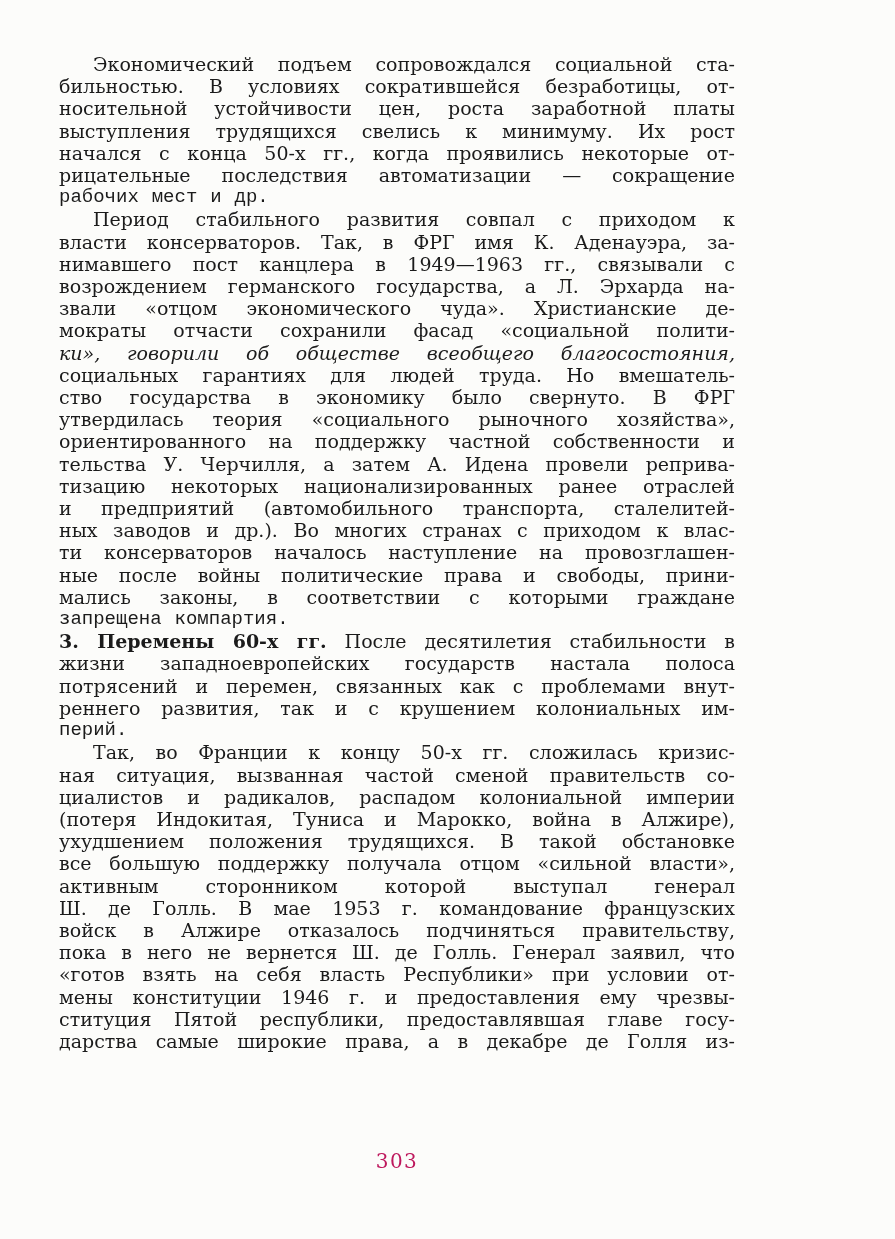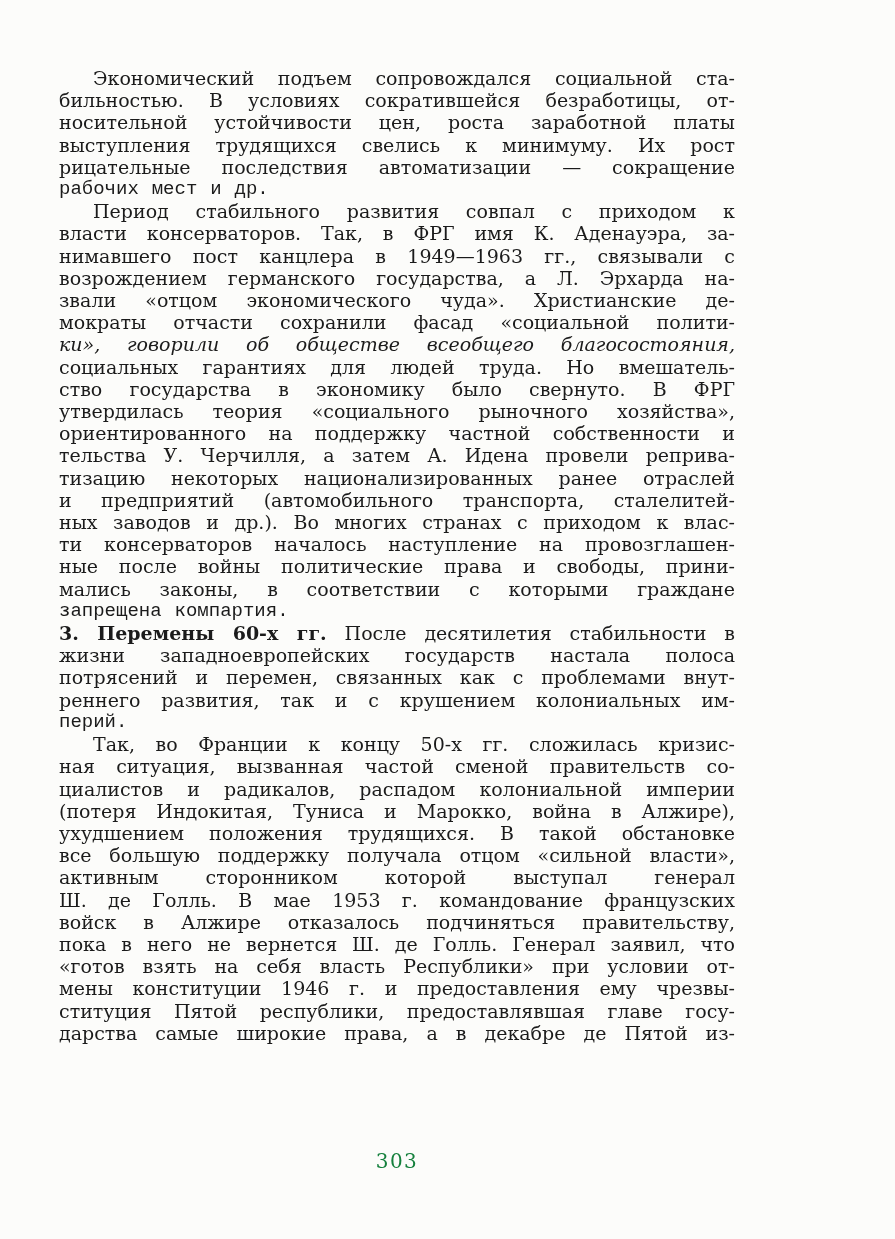--- a/index.html
+++ b/index.html
@@ -16,21 +16,21 @@
     overflow: hidden;
   }
   .page {
     position: absolute;
     inset: 0;
     background: #fcfcfa;
   }
   .text-block {
     position: absolute;
     left: 59px;
-    top: 67px;
+    top: 53px;
     width: 676px;
     font-size: 19px;
   }
   .paragraph {
     margin: 0;
     padding: 0;
   }
   .line {
     line-height: 22.2px;
     text-align: justify;
@@ -48,33 +48,34 @@
   .r-b { font-weight: bold; }
   .r-i { font-style: italic; }
   .page-number {
     position: absolute;
     top: 1149px;
     left: 59px;
     width: 676px;
     text-align: center;
     font-size: 20px;
     letter-spacing: 1.5px;
-    color: #15803d;
+    color: #be185d;
   }
 </style>
 </head>
 <body>
 
 <div class="page">
   <div class="text-block">
       <div class="paragraph">
         <div class="line indented"><span>Экономический подъем сопровождался социальной ста-</span></div>
         <div class="line"><span>бильностью. В условиях сократившейся безработицы, от-</span></div>
         <div class="line"><span>носительной устойчивости цен, роста заработной платы</span></div>
         <div class="line"><span>выступления трудящихся свелись к минимуму. Их рост</span></div>
+        <div class="line"><span>начался с конца 50-х гг., когда проявились некоторые от-</span></div>
         <div class="line"><span>рицательные последствия автоматизации — сокращение</span></div>
         <div class="line lastline"><span>рабочих мест и др.</span></div>
       </div>
       <div class="paragraph">
         <div class="line indented"><span>Период стабильного развития совпал с приходом к</span></div>
         <div class="line"><span>власти консерваторов. Так, в ФРГ имя К. Аденауэра, за-</span></div>
         <div class="line"><span>нимавшего пост канцлера в 1949—1963 гг., связывали с</span></div>
         <div class="line"><span>возрождением германского государства, а Л. Эрхарда на-</span></div>
         <div class="line"><span>звали «отцом экономического чуда». Христианские де-</span></div>
         <div class="line"><span>мократы отчасти сохранили фасад «социальной полити-</span></div>
@@ -106,17 +107,17 @@
         <div class="line"><span>(потеря Индокитая, Туниса и Марокко, война в Алжире),</span></div>
         <div class="line"><span>ухудшением положения трудящихся. В такой обстановке</span></div>
         <div class="line"><span>все большую поддержку получала отцом «сильной власти»,</span></div>
         <div class="line"><span>активным сторонником которой выступал генерал</span></div>
         <div class="line"><span>Ш. де Голль. В мае 1953 г. командование французских</span></div>
         <div class="line"><span>войск в Алжире отказалось подчиняться правительству,</span></div>
         <div class="line"><span>пока в него не вернется Ш. де Голль. Генерал заявил, что</span></div>
         <div class="line"><span>«готов взять на себя власть Республики» при условии от-</span></div>
         <div class="line"><span>мены конституции 1946 г. и предоставления ему чрезвы-</span></div>
         <div class="line"><span>ституция Пятой республики, предоставлявшая главе госу-</span></div>
-        <div class="line"><span>дарства самые широкие права, а в декабре де Пятой из-</span></div>
+        <div class="line"><span>дарства самые широкие права, а в декабре де Голля из-</span></div>
       </div>
     </div>
   <div class="page-number">303</div>
 </div>
 
 </body></html>

